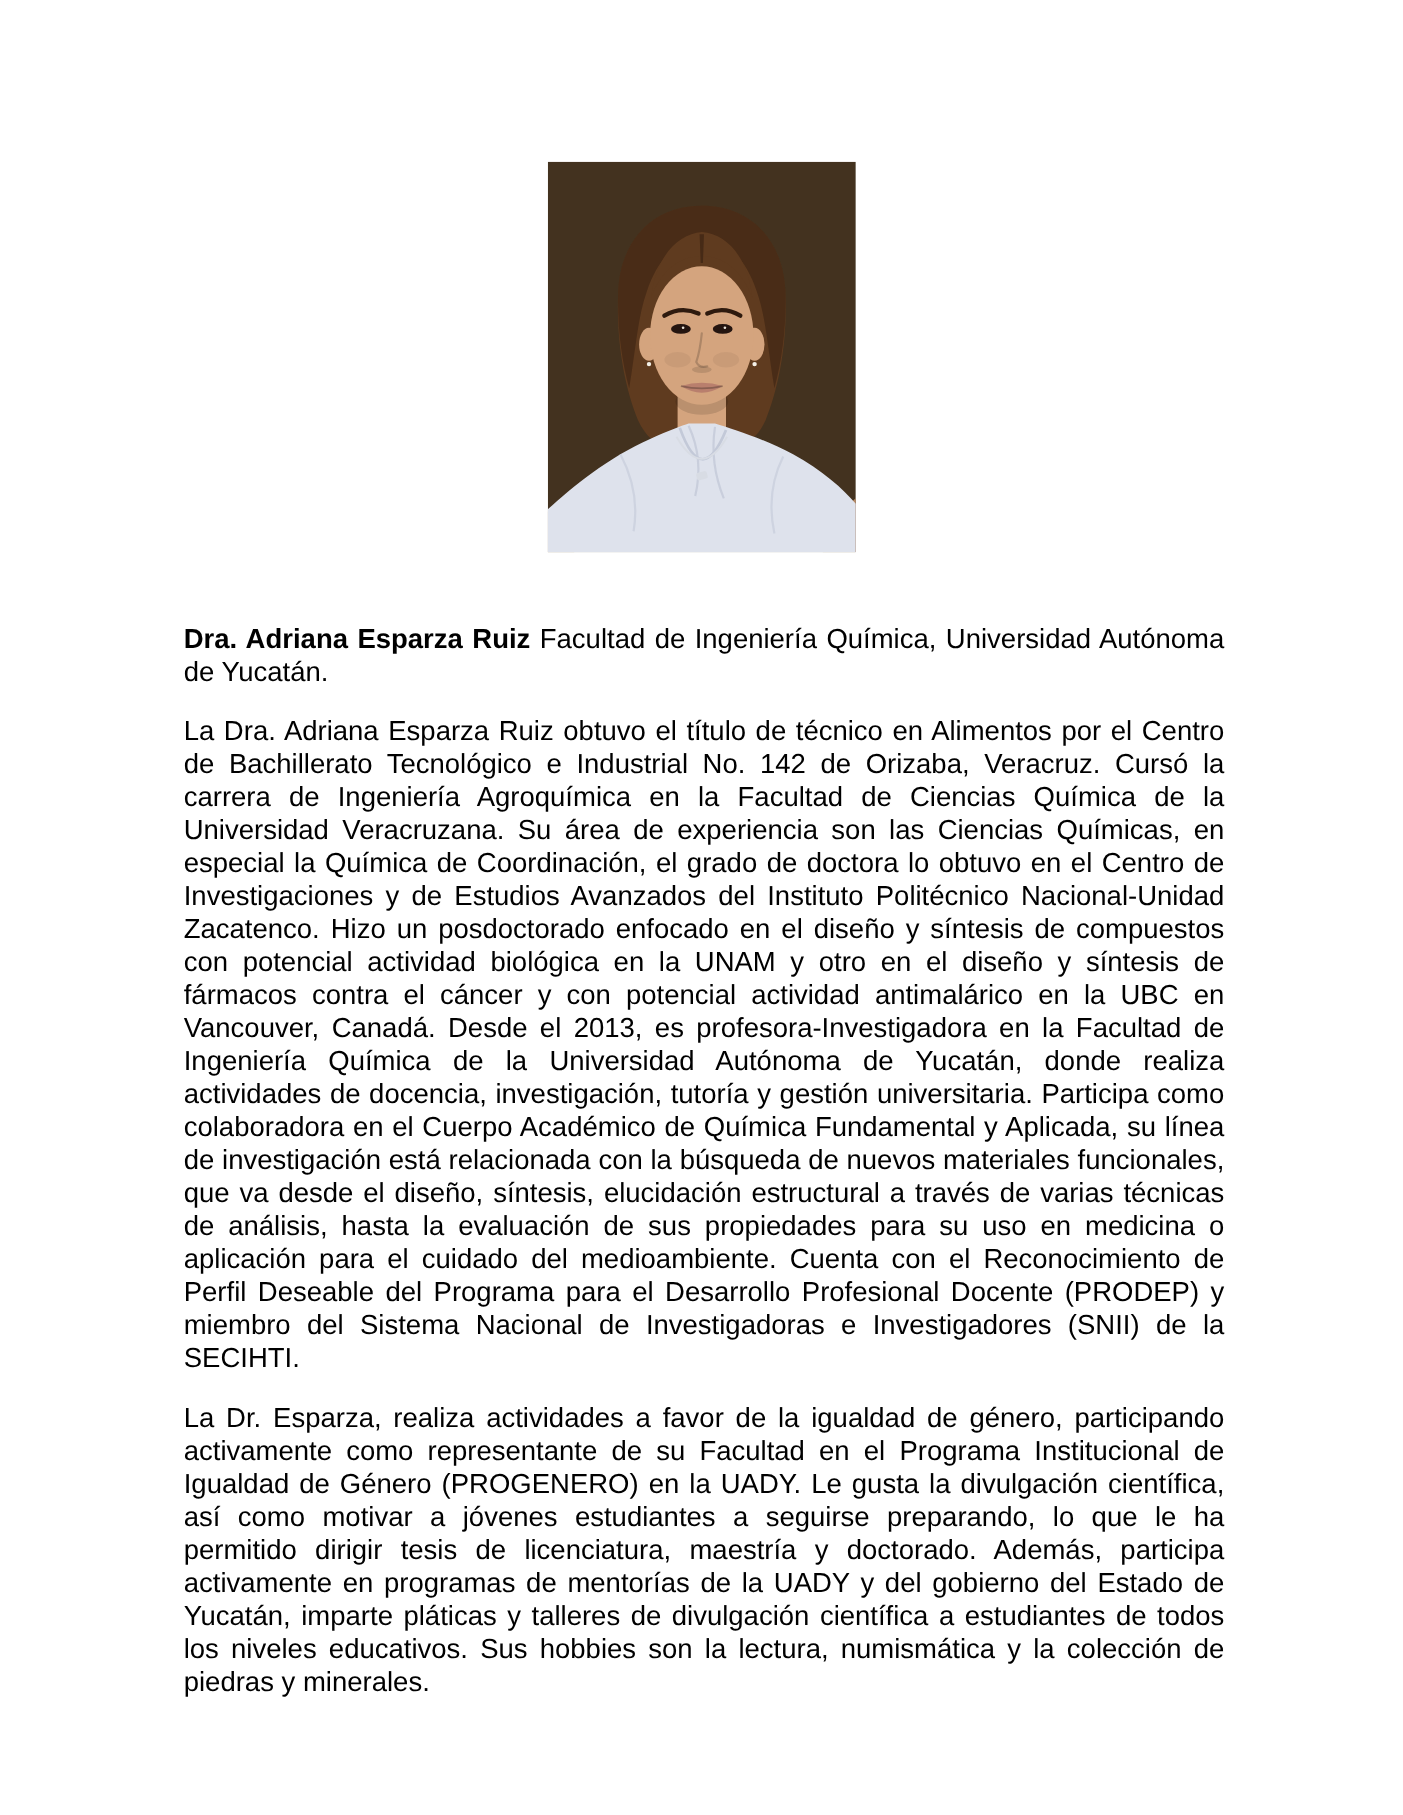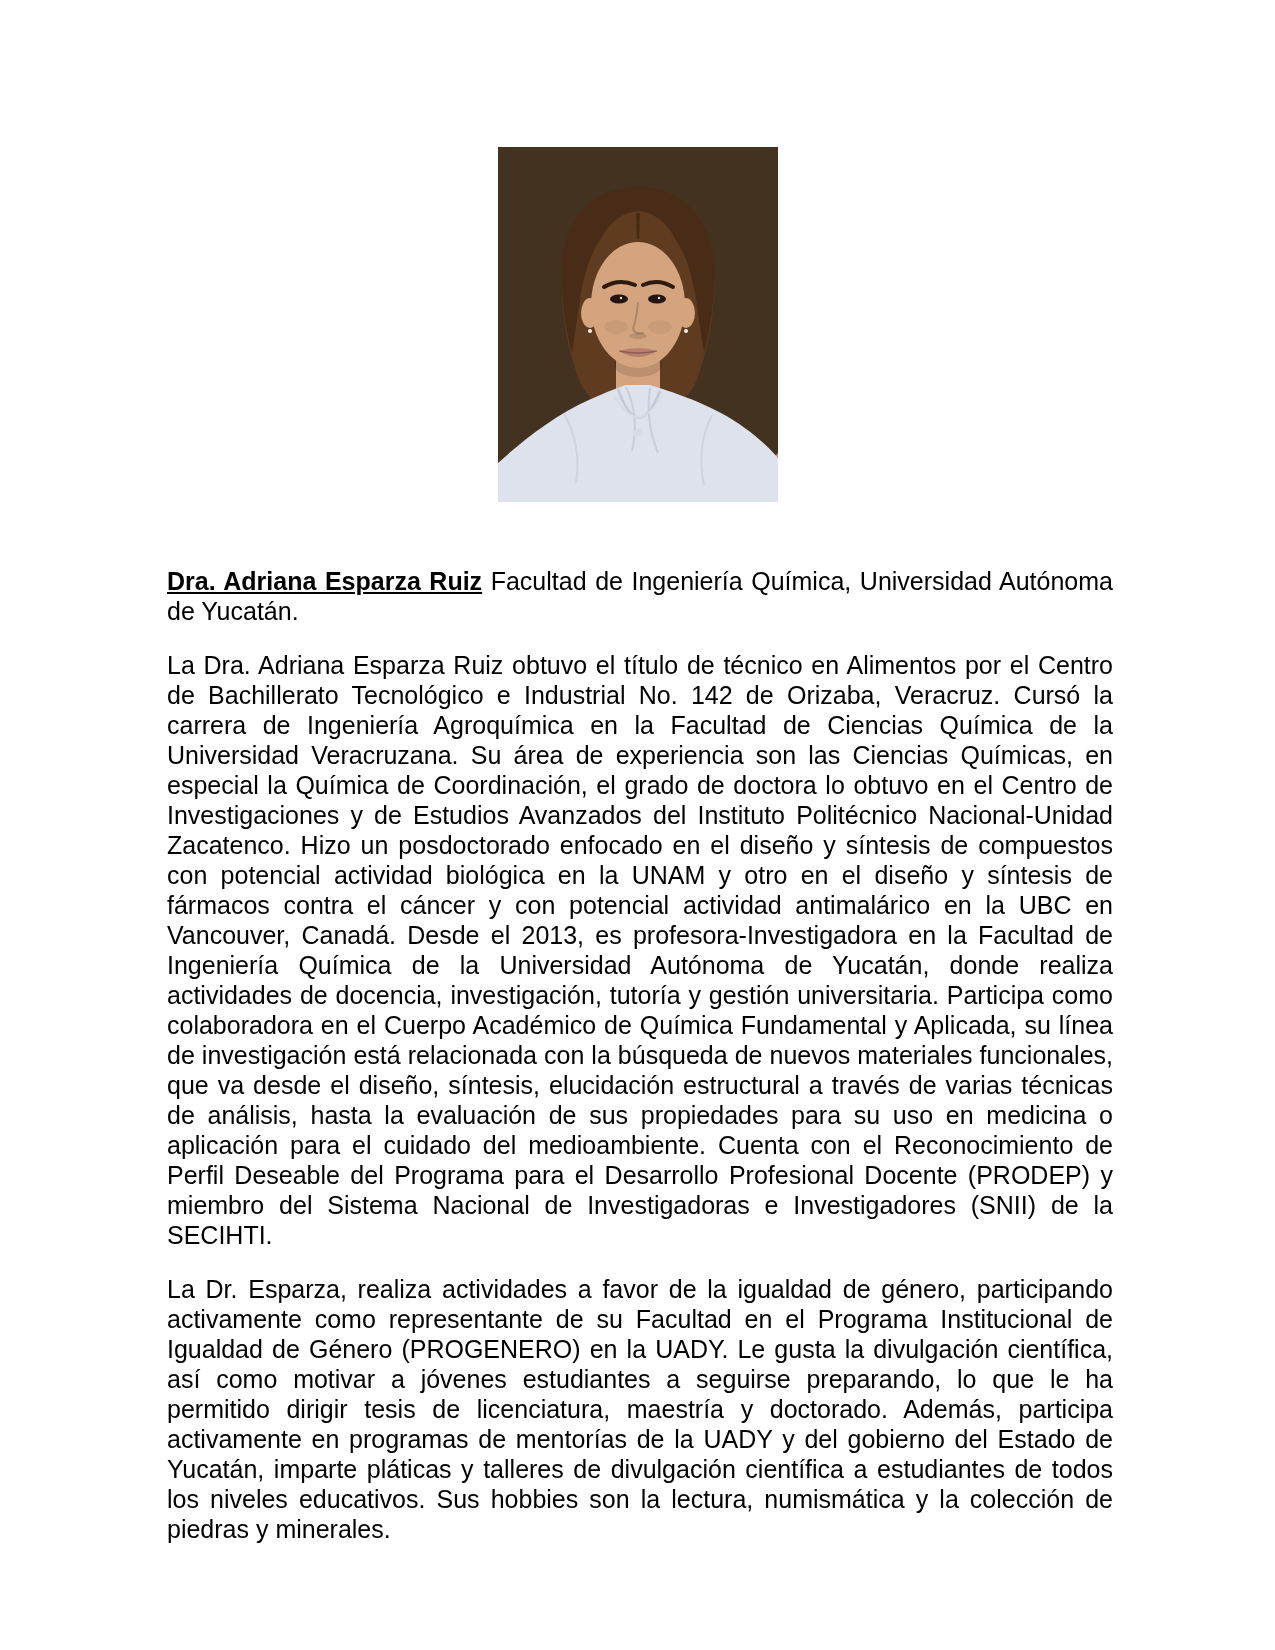--- a/index.html
+++ b/index.html
@@ -20,21 +20,21 @@
   }
   .photo svg { display: block; width: 100%; height: 100%; }
   .content {
     margin: 64px 162px 0 167px;
     font-size: 25px;
     line-height: 30px;
     text-align: justify;
     text-justify: inter-word;
   }
   .content p { margin: 0 0 24px 0; }
-  .heading strong { font-weight: 700; text-decoration: underline; }
+  .heading strong { font-weight: 700; }
 </style>
 </head>
 <body>
 
 <div class="page">
 
   <div class="photo" aria-label="portrait-photo-woman-light-blouse-brown-background">
     <svg viewBox="0 0 280 355" xmlns="http://www.w3.org/2000/svg">
 
       <rect x="0" y="0" width="280" height="355" fill="var(--photo-bg)"></rect>

